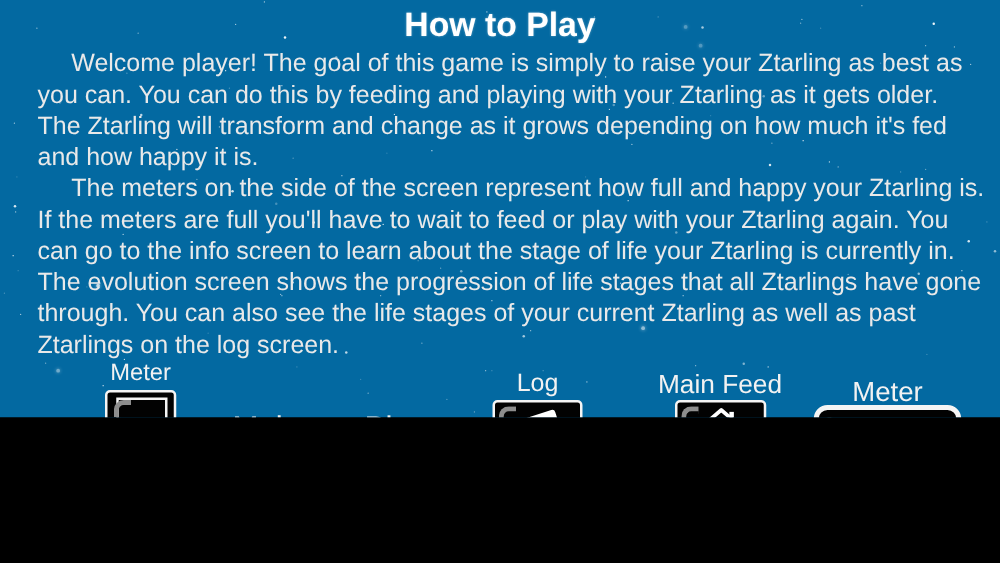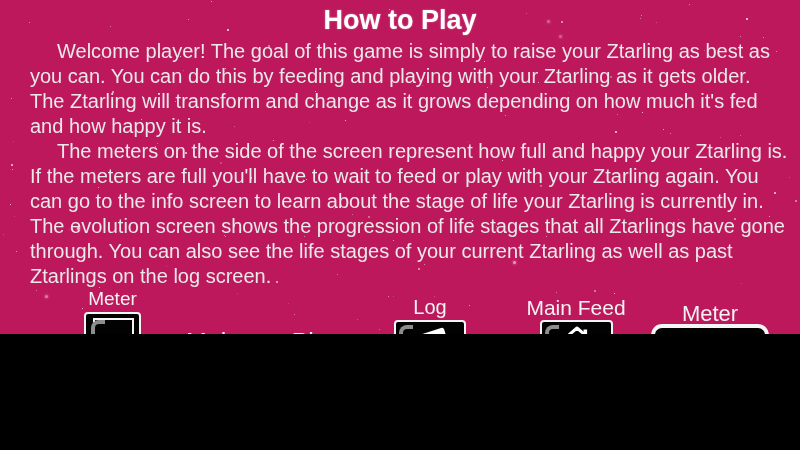--- a/index.html
+++ b/index.html
@@ -1,18 +1,18 @@
 <!DOCTYPE html>
 <html><head>
 <meta charset="utf-8">
 <style>
   html,body { margin:0; padding:0; background:#000; }
   .stage {
     position:relative; width:800px; height:334px; overflow:hidden;
-    background:#be185d; font-family:"Liberation Sans", sans-serif;
+    background:#0369a1; font-family:"Liberation Sans", sans-serif;
     color:#ececec; user-select:none;
   }
   #stars { position:absolute; inset:0; z-index:0; }
   .star { position:absolute; background:#fff; border-radius:50%; }
   .content { position:absolute; inset:0; z-index:1; }
 
   .title {
     position:absolute; top:5px; left:0; width:100%;
     text-align:center; font-size:27px; font-weight:bold; color:#fff;
     text-shadow:0 0 2px rgba(255,255,255,.4);

